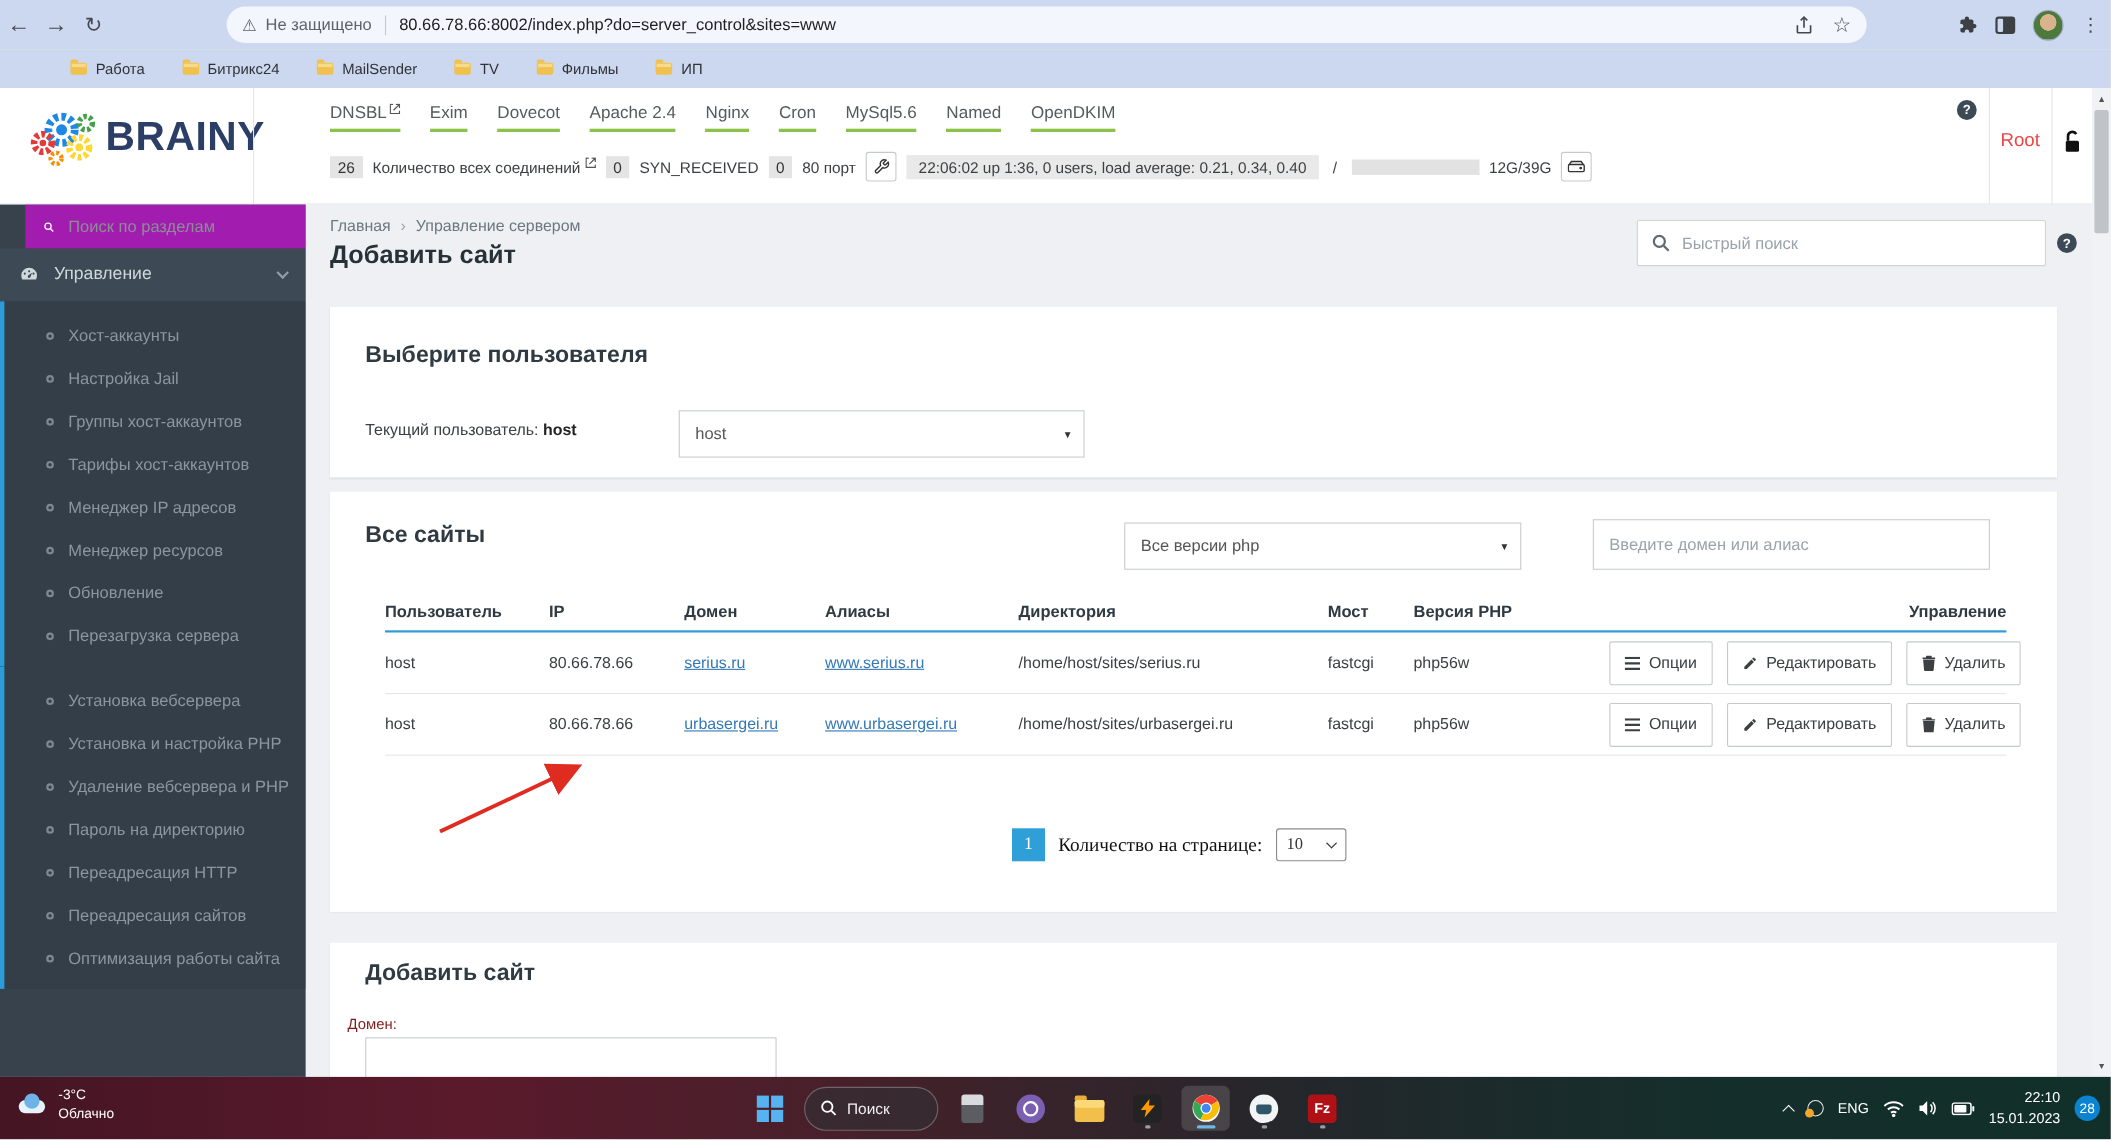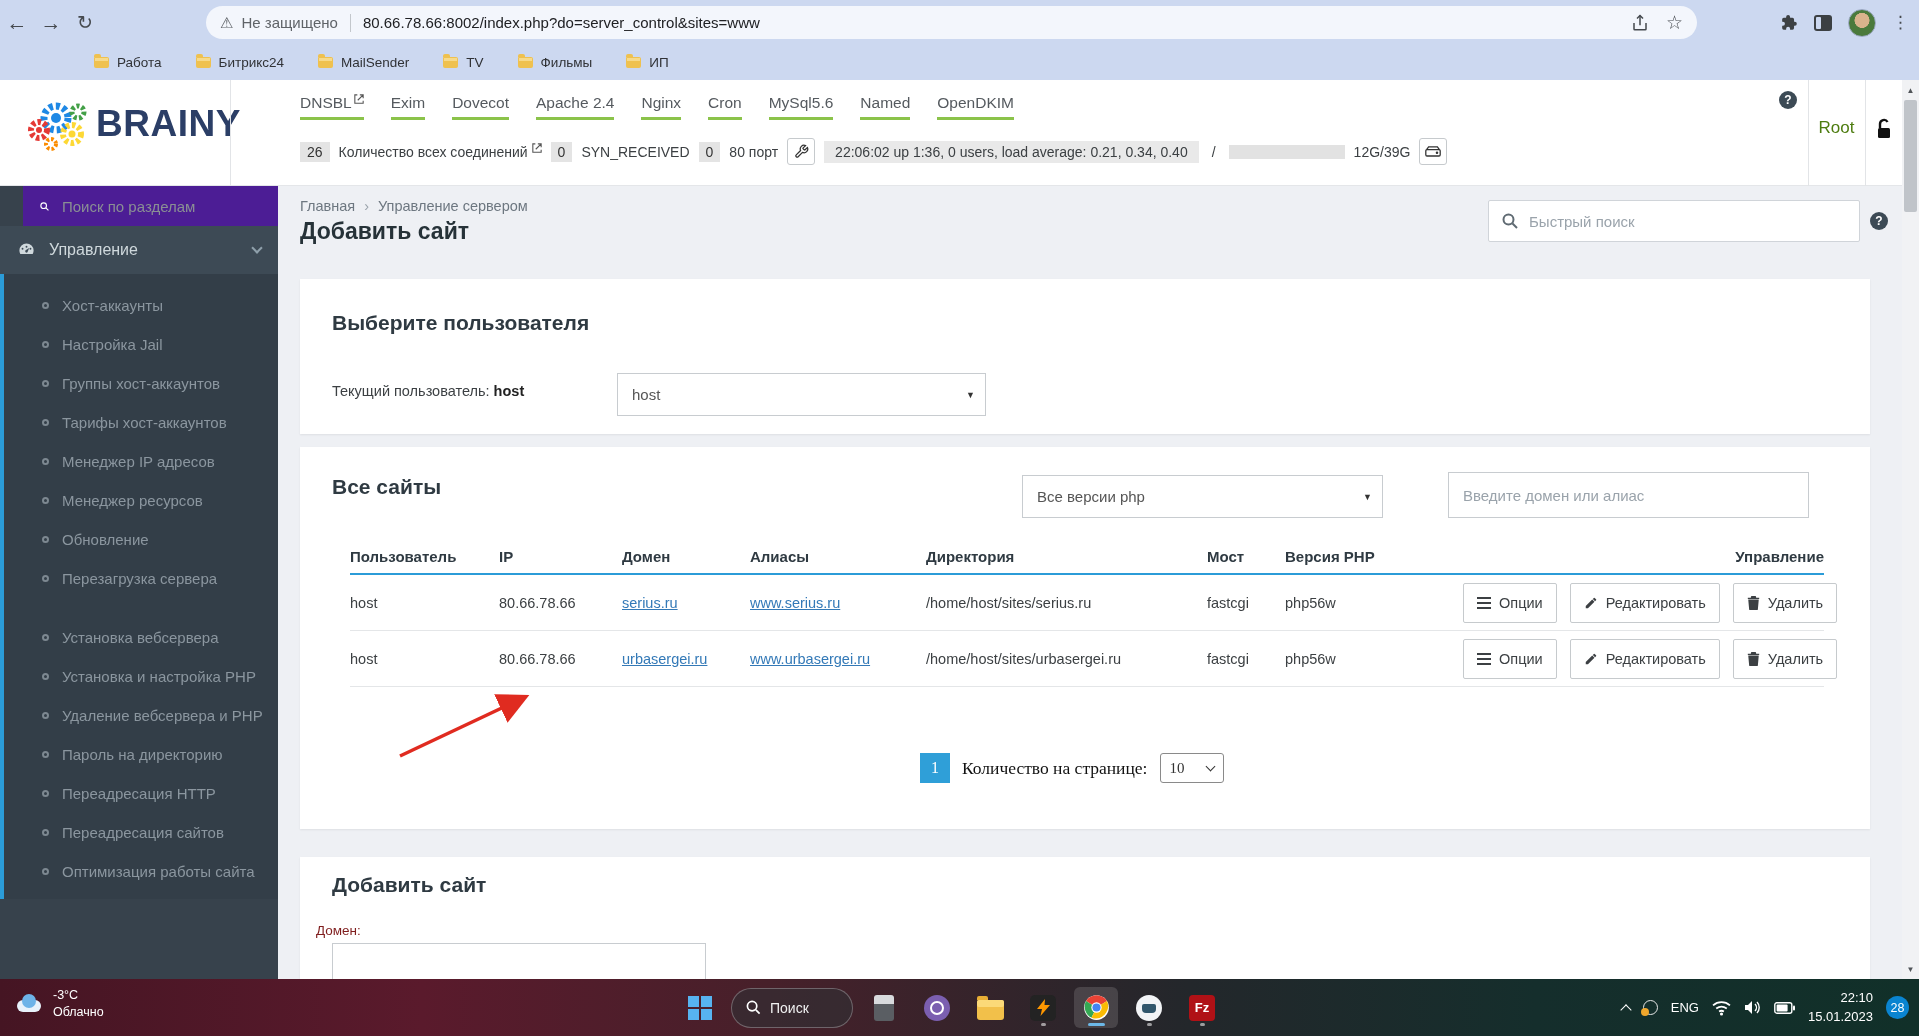--- a/index.html
+++ b/index.html
@@ -17,21 +17,21 @@
   .url-text { font-size:15px; color:#202124; white-space:nowrap; }
   .urlbar-right { margin-left:auto; display:flex; align-items:center; gap:16px; }
   .chrome-ico { width:20px; height:20px; display:inline-flex; align-items:center; justify-content:center; color:#45494e; }
   .star { font-size:19px; color:#45494e; }
   .toolbar-right { position:absolute; right:10px; top:0; height:45px; display:flex; align-items:center; gap:16px; }
   .avatar { width:28px; height:28px; border-radius:50%; background:radial-gradient(circle at 50% 40%, #d9b38c 0 36%, #4b7a3c 38%); border:1px solid #9aa7c0; }
   .kebab { font-size:17px; color:#45494e; }
   .sidepanel-ico { width:18px; height:16px; background:#3c4043; border-radius:3px; position:relative; }
   .sidepanel-ico::before { content:''; position:absolute; left:2px; top:2px; width:5px; height:12px; background:#ccd8f0; border-radius:1px; }
 
-  .bookmarks { position:absolute; left:0; top:45px; width:1919px; height:35px; background:#ccd8f0; display:flex; align-items:center; gap:34px; padding-left:94px; }
+  .bookmarks { position:absolute; left:0; top:45px; width:1919px; height:35px; background:#ccd8f0; display:flex; align-items:center; gap:34px; padding-left:64px; }
   .bm { display:flex; align-items:center; gap:8px; cursor:pointer; }
   .bm-label { font-size:13.5px; color:#303236; }
   .folder { width:15px; height:11px; background:#efc14f; border-radius:1px 2px 2px 2px; position:relative; }
   .folder::before { content:''; position:absolute; top:-3px; left:0; width:7px; height:3px; background:#efc14f; border-radius:2px 2px 0 0; }
   .folder::after { content:''; position:absolute; top:1px; left:1px; right:1px; height:3px; background:#f7da8a; }
 
   
   .app-header { position:absolute; left:0; top:80px; width:1902px; height:106px; background:#fff; border-bottom:1px solid #e4e6e9; }
   .brand { position:absolute; left:26px; top:14px; display:flex; align-items:center; }
   .brand-text { font-size:37px; font-weight:800; color:#2b3e66; letter-spacing:0.5px; margin-left:4px; }
@@ -41,26 +41,26 @@
   .status-row { position:absolute; left:300px; top:58px; display:flex; align-items:center; gap:9px; font-size:14px; color:#3c4043; }
   .badge { background:#e4e4e4; color:#333; padding:2px 7px; font-size:14px; }
   .tool-btn { height:27px; min-width:28px; background:#fff; border:1px solid #c6cacd; border-radius:3px; display:inline-flex; align-items:center; justify-content:center; cursor:pointer; padding:0 5px; }
   .uptime-box { background:#e9e9e9; padding:3px 11px; font-size:14px; color:#3c4043; }
   .slash { color:#3c4043; margin:0 4px; }
   .progress { width:116px; height:14px; background:#e2e2e2; overflow:hidden; }
   .progress-fill { height:100%; background:#8bc34a; }
   .help-circle { width:18px; height:18px; border-radius:50%; background:#3c4a55; color:#fff; font-size:12px; font-weight:bold; display:inline-flex; align-items:center; justify-content:center; cursor:pointer; }
   .hdr-help { position:absolute; right:105px; top:11px; }
   .vline { position:absolute; top:0; width:1px; height:106px; background:#e2e4e7; }
-  .root-label { position:absolute; right:38px; top:38px; width:55px; text-align:center; font-size:17px; color:#4d7c0f; }
+  .root-label { position:absolute; right:38px; top:38px; width:55px; text-align:center; font-size:17px; color:#ef4444; }
   .lock-wrap { position:absolute; right:8px; top:38px; }
 
   
   .sidebar { position:absolute; left:0; top:186px; width:278px; height:793px; background:#37424c; overflow:hidden; }
-  .side-search { height:40px; background:#4c1d95; display:flex; align-items:center; padding:0 17px; gap:13px;margin-left:23px; }
+  .side-search { height:40px; background:#a21caf; display:flex; align-items:center; padding:0 17px; gap:13px;margin-left:23px; }
   .side-search input { background:transparent; border:none; outline:none; color:#c7ccd1; font-size:15px; width:200px; font-family:"Liberation Sans",sans-serif; }
   .side-search input::placeholder { color:#8a8f94; }
   .side-section { height:48px; background:#3d4a55; display:flex; align-items:center; padding:0 17px; cursor:pointer; }
   .side-section .sec-label { color:#cfd8dc; font-size:16px; margin-left:13px; }
   .chev { margin-left:auto; width:8px; height:8px; border-right:2px solid #8fa0ab; border-bottom:2px solid #8fa0ab; transform:rotate(45deg); margin-top:-4px; }
   .submenu { background:#333e48; border-left:4px solid #2b9cd8; padding:12px 0 8px 0; }
   .side-item { height:39px; display:flex; align-items:center; padding-left:38px; cursor:pointer; }
   .bullet { width:7px; height:7px; border:2px solid #7d8891; border-radius:50%; }
   .side-item-label { color:#8b969f; font-size:15px; margin-left:13px; white-space:nowrap; }
 

